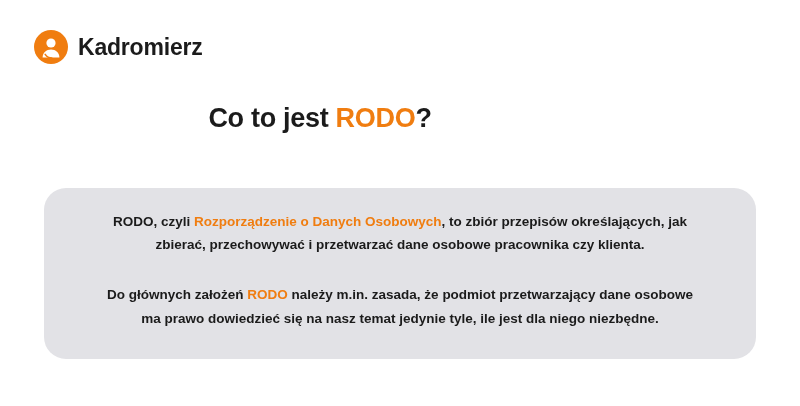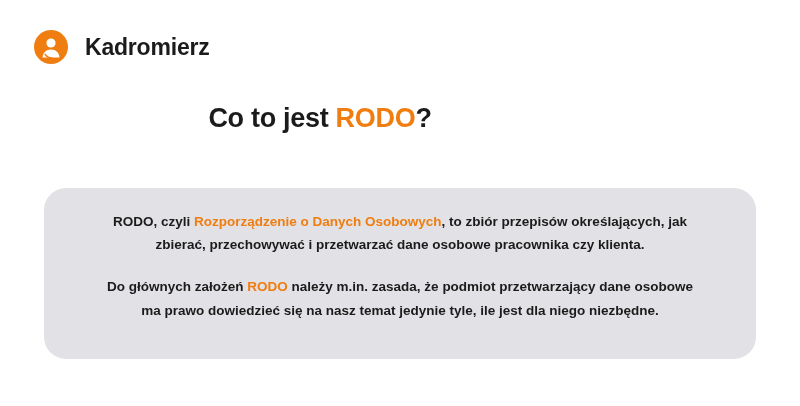--- a/index.html
+++ b/index.html
@@ -20,21 +20,21 @@
     background: #ffffff;
   }
 
   
   .logo {
     position: absolute;
     left: 34px;
     top: 30px;
     display: flex;
     align-items: center;
-    gap: 17px;
+    gap: 10px;
   }
   .logo-mark {
     width: 34px;
     height: 34px;
     flex: 0 0 34px;
     display: block;
   }
   .logo-text {
     font-size: 23px;
     font-weight: 700;
@@ -73,21 +73,21 @@
   }
   .card p {
     margin: 0;
     text-align: center;
     font-size: 13.5px;
     font-weight: 700;
     line-height: 1.72;
     color: #1b1b1b;
   }
   .card p + p {
-    margin-top: 19px;
+    margin-top: 27px;
   }
   .card .accent {
     color: #f07d10;
   }
 </style>
 </head>
 <body>
 
 <div class="page">
 

